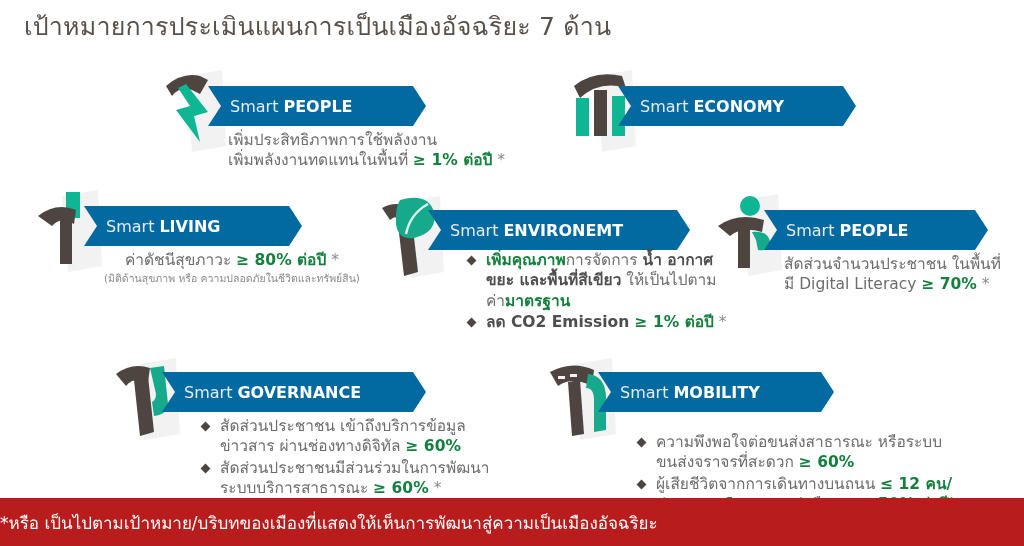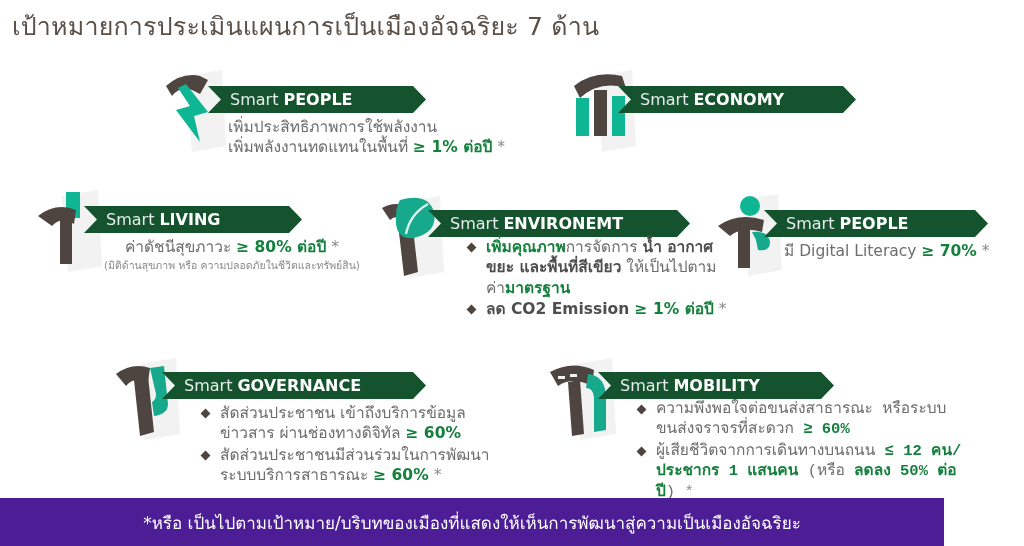--- a/index.html
+++ b/index.html
@@ -11,21 +11,21 @@
     height: 546px;
     background: #ffffff;
     font-family: "DejaVu Sans", "Liberation Sans", sans-serif;
     overflow: hidden;
     position: relative;
   }
 
   
   .page-title {
     position: absolute;
-    left: 12px;
+    left: 24px;
     top: 6px;
     font-size: 25px;
     color: #5a5048;
     letter-spacing: 0.2px;
     white-space: nowrap;
   }
 
   
   .card {
     position: absolute;
@@ -41,22 +41,22 @@
     position: relative;
     width: 74px;
     height: 92px;
     flex: 0 0 74px;
   }
   .icon-wrap svg { display: block; }
 
   
   .banner {
     position: relative;
-    height: 27px;
-    background: #14532d;
+    height: 40px;
+    background: #0369a1;
     display: flex;
     align-items: center;
     padding-left: 22px;
     padding-right: 26px;
     color: #ffffff;
     font-size: 16px;
     white-space: nowrap;
     clip-path: polygon(0 0, calc(100% - 13px) 0, 100% 50%, calc(100% - 13px) 100%, 0 100%, 13px 50%);
     margin-left: -22px;
   }
@@ -89,26 +89,25 @@
     height: 7px;
     background: #4e4540;
     transform: rotate(45deg);
   }
 
   
   .footer-bar {
     position: absolute;
     left: 0;
     bottom: 0;
-    width: 944px;
+    width: 1024px;
     height: 48px;
-    background: #4c1d95;
+    background: #b91c1c;
     display: flex;
     align-items: center;
-    justify-content: center;
   }
   .footer-bar .ftxt {
     color: #ffffff;
     font-size: 17px;
     white-space: nowrap;
   }
 </style>
 </head>
 <body>
 
@@ -223,20 +222,21 @@
         <rect x="26" y="34" width="12" height="48" fill="#4e4540"></rect>
         <path d="M40 46 Q56 44 58 56 Q58 66 46 64 L44 54 Z" fill="#16a98c"></path>
       </svg>
     </div>
     <div style="margin-top:24px;">
       <div class="banner" style="width:176px;">
         <span class="b-light">Smart</span>
         <span class="b-bold">PEOPLE</span>
       </div>
       <div class="card-body" style="margin-top:4px; margin-left:-2px;">
+        <div>สัดส่วนจำนวนประชาชน ในพื้นที่</div>
         <div>
           <span>มี Digital Literacy </span><span class="hi">≥ 70%</span> <span class="ast">*</span>
         </div>
       </div>
     </div>
   </div>
 </div>
 
 <div class="card" style="left:110px; top:352px;">
   <div class="card-head">
@@ -277,21 +277,21 @@
         <rect x="24" y="22" width="7" height="3" fill="#f2f2f2"></rect>
         <path d="M22 30 L34 28 L38 82 L26 84 Z" fill="#4e4540"></path>
         <path d="M42 22 Q60 24 60 46 L60 78 L48 80 L48 48 Q48 36 40 36 Z" fill="#16a98c"></path>
       </svg>
     </div>
     <div style="margin-top:20px;">
       <div class="banner" style="width:188px;">
         <span class="b-light">Smart</span>
         <span class="b-bold">MOBILITY</span>
       </div>
-      <div class="card-body" style="margin-top:0; margin-left:16px; width:330px;font-family:Liberation Mono, monospace;">
+      <div class="card-body" style="margin-top:20px; margin-left:16px; width:330px;">
         <ul class="bullets">
           <li>
             <span>ความพึงพอใจต่อขนส่งสาธารณะ หรือระบบขนส่งจราจรที่สะดวก </span><span class="hi">≥ 60%</span>
           </li>
           <li>
             <span>ผู้เสียชีวิตจากการเดินทางบนถนน </span><span class="hi">≤ 12 คน/ประชากร 1 แสนคน</span><span> (หรือ </span><span class="hi">ลดลง 50% ต่อปี</span><span>)</span> <span class="ast">*</span>
           </li>
         </ul>
       </div>
     </div>

